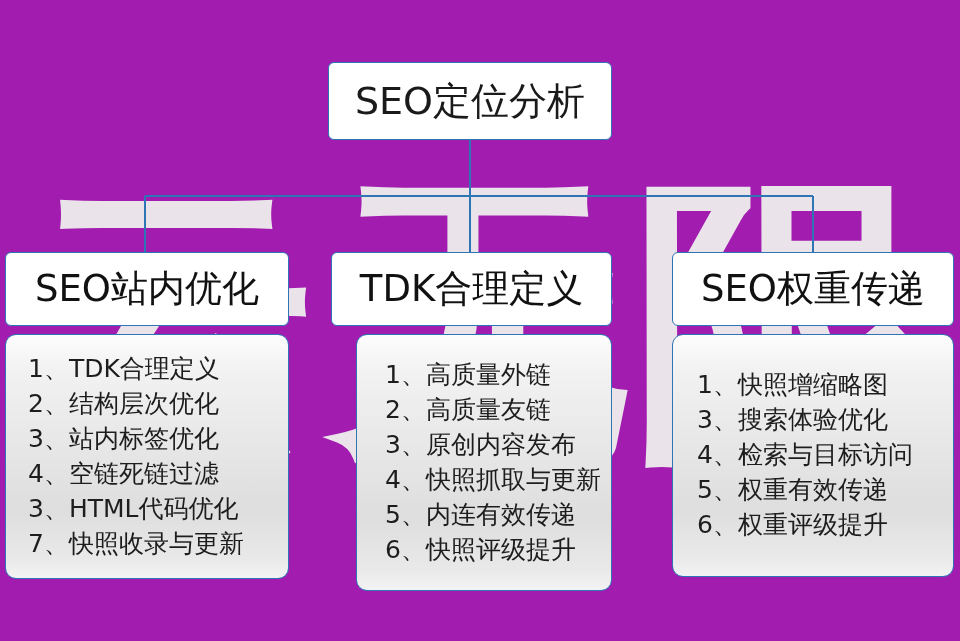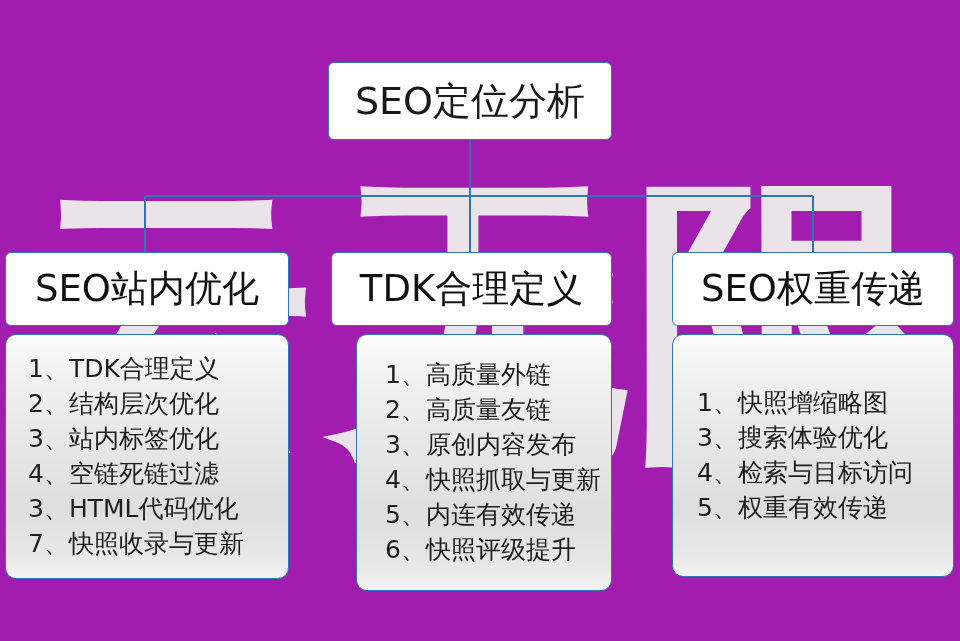--- a/index.html
+++ b/index.html
@@ -200,17 +200,18 @@
   <div class="column" id="col-2">
     <div class="col-head">
       <span class="col-head-title">SEO权重传递</span>
     </div>
     <div class="col-body">
       <ul class="col-list">
         <li>1、快照增缩略图</li>
         <li>3、搜索体验优化</li>
         <li>4、检索与目标访问</li>
         <li>5、权重有效传递</li>
+        <li>6、权重评级提升</li>
       </ul>
     </div>
   </div>
 
 </div>
 
 </body></html>

